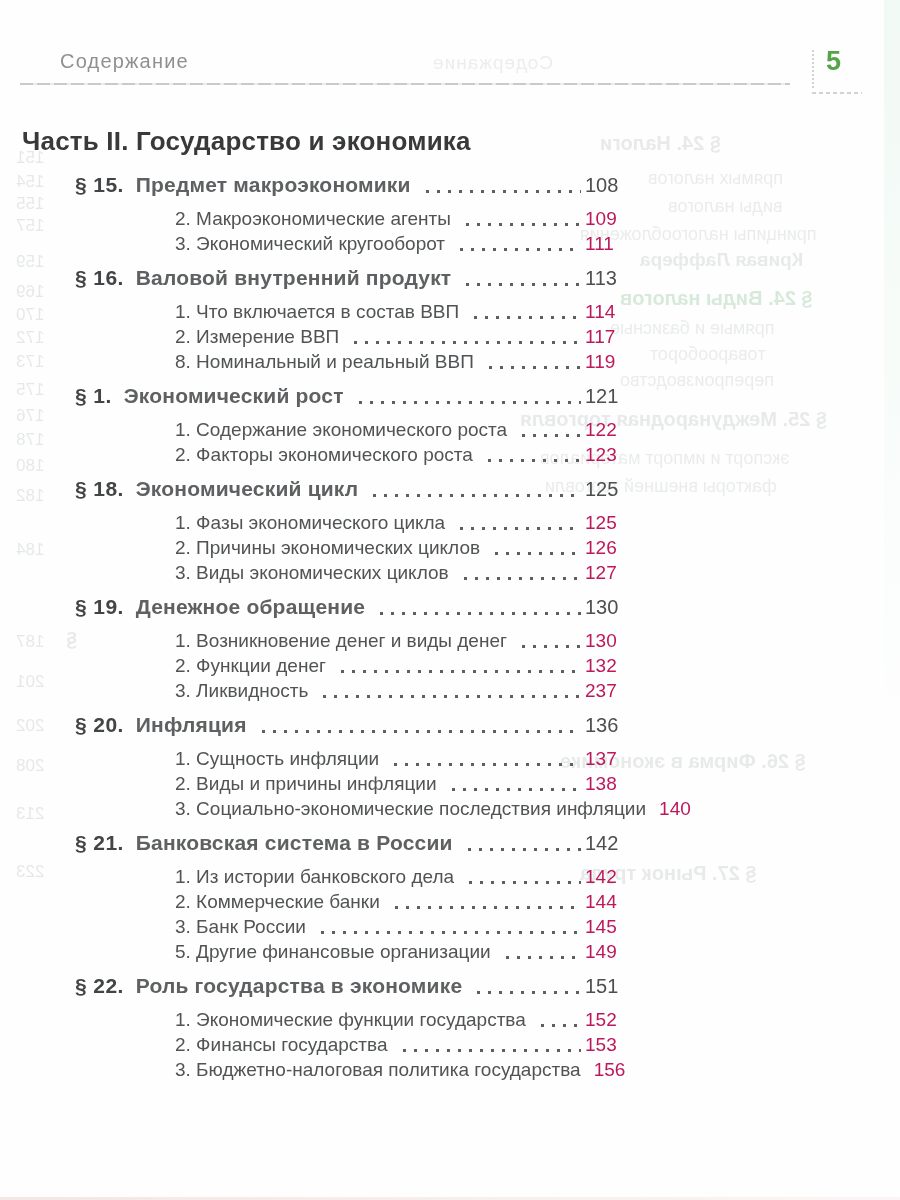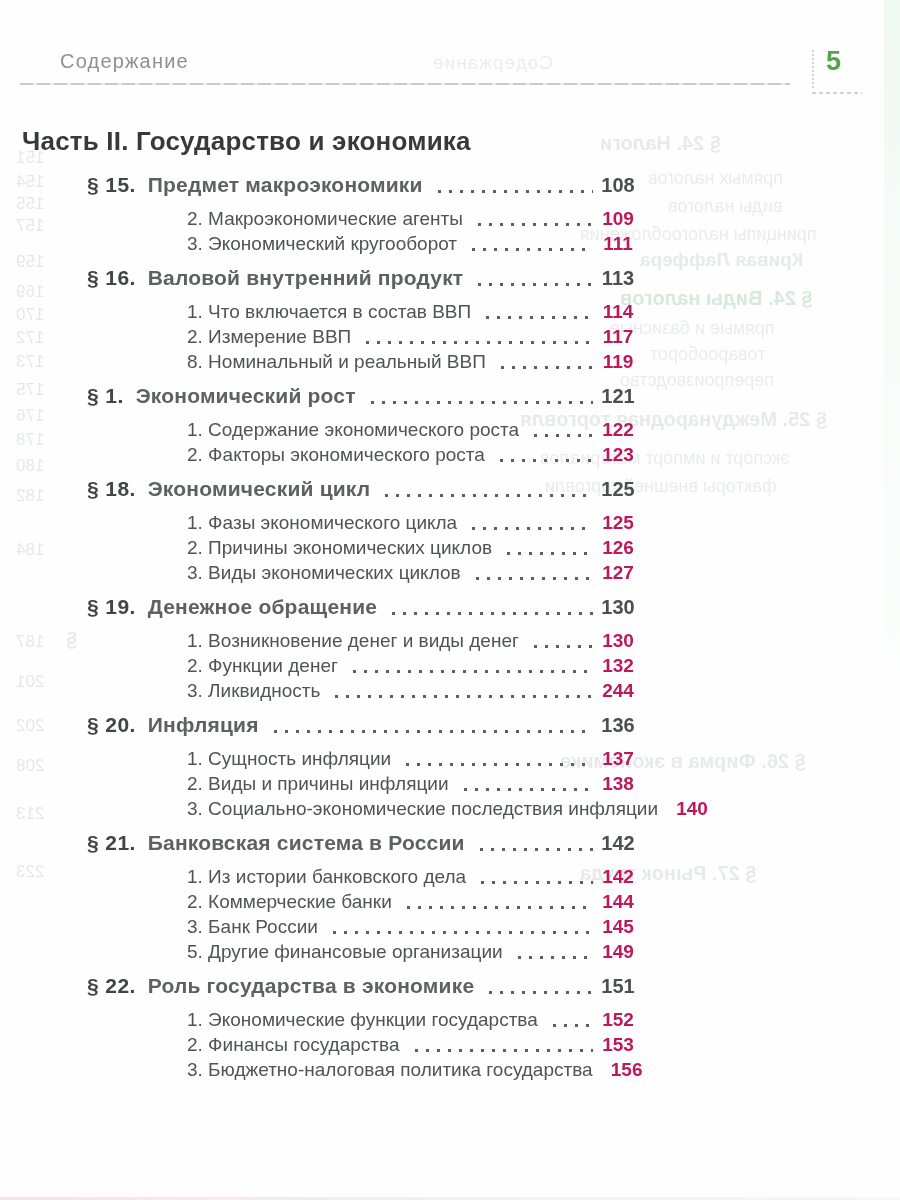--- a/index.html
+++ b/index.html
@@ -26,34 +26,34 @@
   .pagenum { position: absolute; left: 826px; top: 46px;
     font-size: 27px; font-weight: bold; color: #56a44a; }
   .pagenum-underline { position: absolute; left: 812px; top: 92px; width: 50px; height: 2px;
     background: repeating-linear-gradient(90deg, #cfd3d1 0 4px, transparent 4px 7px); }
 
   
   .part-title { position: absolute; left: 22px; top: 126px;
     font-size: 26px; font-weight: bold; color: #38393b; letter-spacing: .2px; }
 
   
-  .toc { position: absolute; left: 12px; top: 172px; width: 714px; }
+  .toc { position: absolute; left: 0; top: 172px; width: 714px; }
   .section { margin: 0 0 9px 0; }
   .row { display: flex; align-items: baseline; }
   .row.head { margin: 0 87px 8px 75px; font-size: 21px; line-height: 26px;
     font-weight: bold; color: #47484a; }
   .row.head .para { letter-spacing: .4px; margin-right: 12px; white-space: nowrap; color: #434446; }
   .row.head .title { color: #5e6062; letter-spacing: .2px; white-space: nowrap; }
   .row.sub { margin: 0 87px 0 175px; font-size: 19px; line-height: 25px; color: #515355; }
   .row.sub .subtext { white-space: nowrap; }
   .leader { flex: 1 1 auto; align-self: stretch; position: relative; margin: 0 4px 0 9px; }
   .leader::after { content: ""; position: absolute; left: 2px; right: 0; bottom: 4px; height: 5px;
     background-image: radial-gradient(circle, #5f5f5f 1.55px, rgba(0,0,0,0) 1.95px);
     background-size: 11px 5px; background-repeat: repeat-x; background-position: 0 50%; }
-  .pg { min-width: 42px; text-align: center; font-weight: 700; white-space: nowrap; }
+  .pg { min-width: 42px; text-align: left; font-weight: 400; white-space: nowrap; }
   .row.head .pg { font-size: 20px; color: #4c4e50; }
   .row.sub .pg { font-size: 19px; color: #be185d; }
 
   
   .ghost { position: absolute; transform: scaleX(-1); color: #6e7c74; opacity: .13;
     white-space: nowrap; pointer-events: none; }
   .ghost.num { font-size: 17px; opacity: .16; }
   .ghost.bold { font-weight: bold; opacity: .15; }
   .ghost.green { color: #6fae78; opacity: .26; }
   .ghost.hdr { font-size: 19px; letter-spacing: 1px; opacity: .12; }
@@ -211,21 +211,21 @@
         <span class="pg">130</span>
       </div>
       <div class="row sub">
         <span class="subtext">2. Функции денег</span>
         <span class="leader"></span>
         <span class="pg">132</span>
       </div>
       <div class="row sub">
         <span class="subtext">3. Ликвидность</span>
         <span class="leader"></span>
-        <span class="pg">244</span>
+        <span class="pg">237</span>
       </div>
     </div>
     <div class="section">
       <div class="row head">
         <span class="para">§ 20.</span>
         <span class="title">Инфляция</span>
         <span class="leader"></span>
         <span class="pg">136</span>
       </div>
       <div class="row sub">

